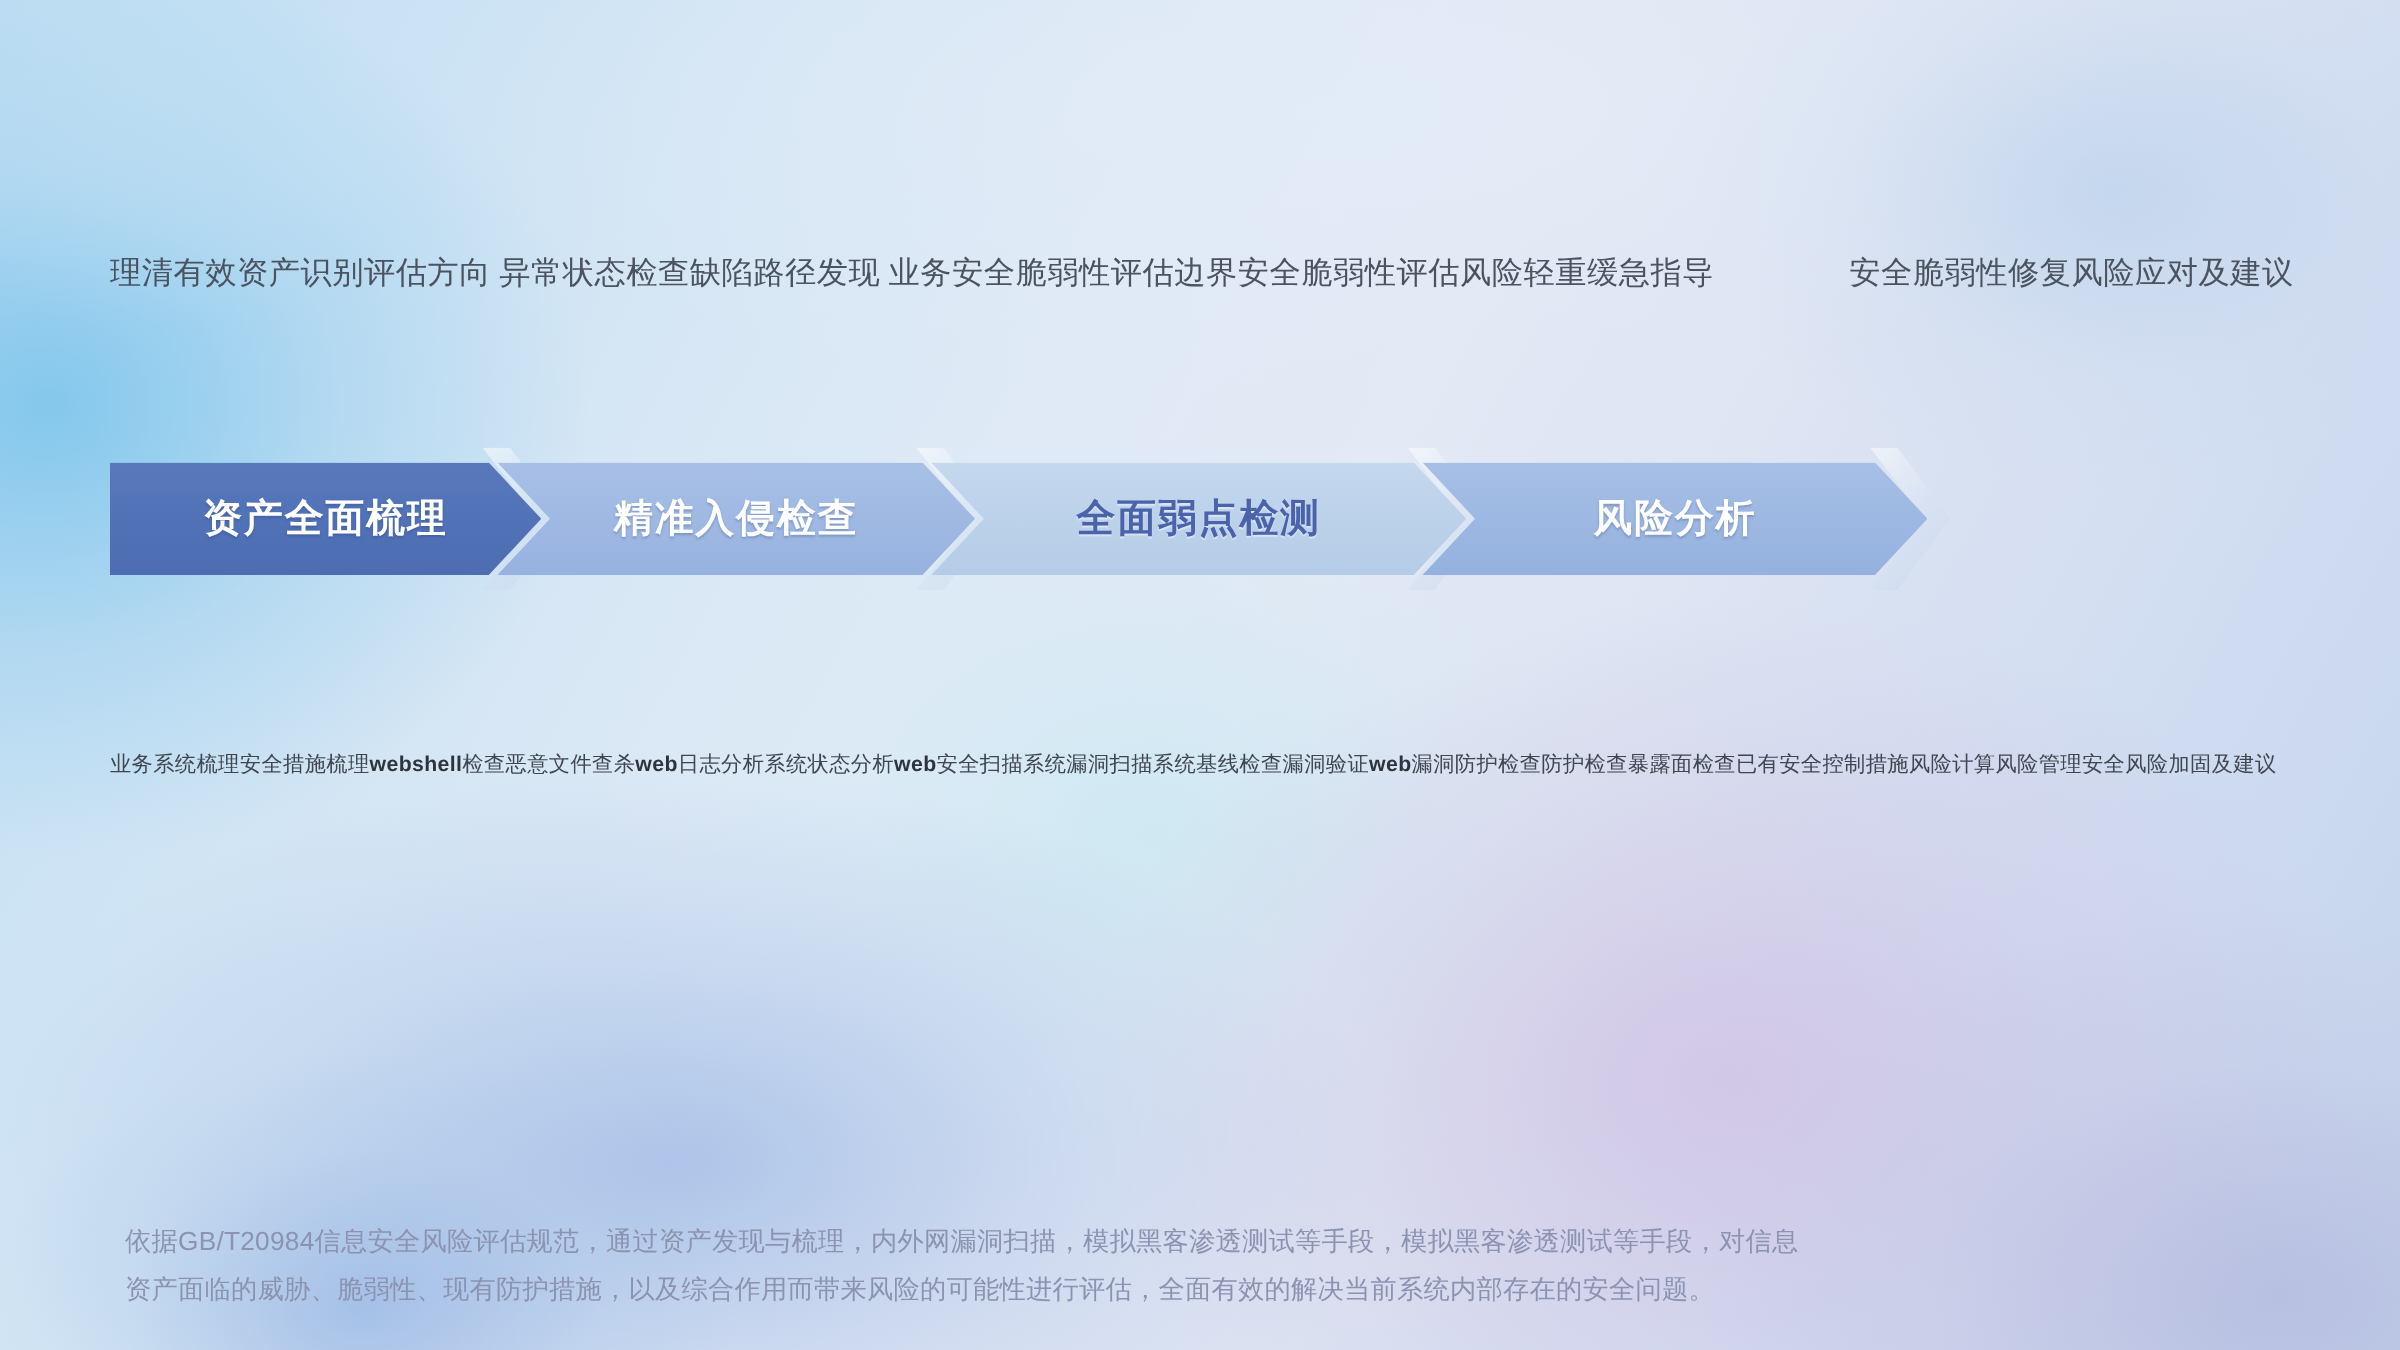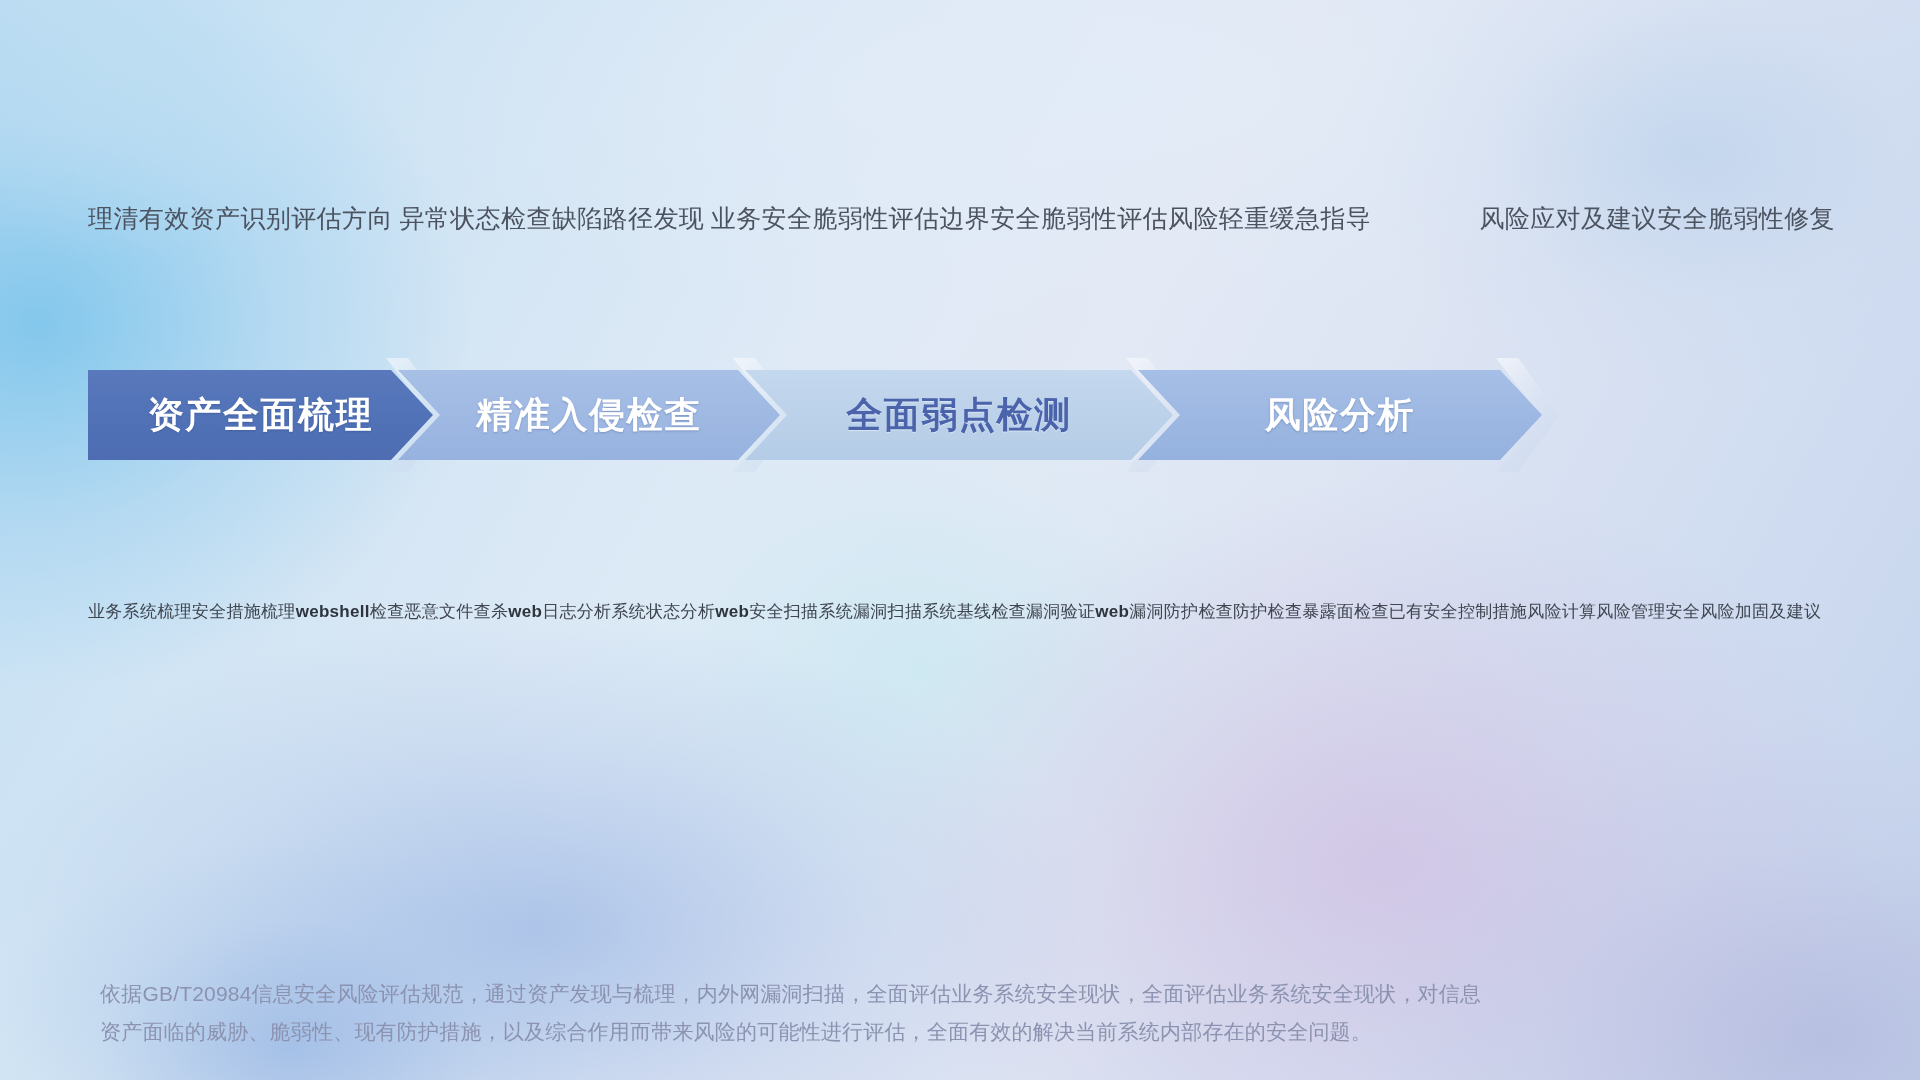--- a/index.html
+++ b/index.html
@@ -62,21 +62,21 @@
     position:absolute;top:0;height:90px;
     display:flex;align-items:center;justify-content:center;
     -webkit-clip-path:polygon(0 0, calc(100% - 42px) 0, 100% 50%, calc(100% - 42px) 100%, 0 100%);
     clip-path:polygon(0 0, calc(100% - 42px) 0, 100% 50%, calc(100% - 42px) 100%, 0 100%);
   }
   .chev.notch{
     -webkit-clip-path:polygon(0 0, calc(100% - 42px) 0, 100% 50%, calc(100% - 42px) 100%, 0 100%, 42px 50%);
     clip-path:polygon(0 0, calc(100% - 42px) 0, 100% 50%, calc(100% - 42px) 100%, 0 100%, 42px 50%);
   }
   .chev-label{
-    font-size:36px;font-weight:700;letter-spacing:1.6px;white-space:nowrap;
+    font-size:31px;font-weight:700;letter-spacing:1.6px;white-space:nowrap;
   }
   .c-dark{background:linear-gradient(180deg,#5a78bc 0%,#5273b8 45%,#4d6cb2 100%);}
   .c-mid{background:linear-gradient(180deg,#a8c0e6 0%,#9fb9e3 50%,#97b2df 100%);}
   .c-light{background:linear-gradient(180deg,#c4d8ee 0%,#bcd2ea 50%,#b5cce7 100%);}
   .c-mid2{background:linear-gradient(180deg,#a6bfe6 0%,#9db8e2 50%,#95b1de 100%);}
   .c-dark2{background:linear-gradient(180deg,#5b79bd 0%,#5374b9 45%,#4e6db3 100%);}
   .t-white{color:#ffffff;text-shadow:0 1px 2px rgba(30,50,100,.25);}
   .t-blue{color:#4a63ab;text-shadow:0 1px 1px rgba(255,255,255,.45);}
 
   
@@ -127,22 +127,22 @@
       <div class="top-item">缺陷路径发现</div>
     </div>
     <div class="col">
       <div class="top-item">业务安全脆弱性评估</div>
       <div class="top-item">边界安全脆弱性评估</div>
     </div>
     <div class="col">
       <div class="top-item">风险轻重缓急指导</div>
     </div>
     <div class="col">
+      <div class="top-item">安全脆弱性修复</div>
       <div class="top-item">风险应对及建议</div>
-      <div class="top-item">安全脆弱性修复</div>
     </div>
   </div>
 
   <div class="row row-bottom">
     <div class="col">
       <div class="bot-item"><span>业务系统梳理</span></div>
       <div class="bot-item"><span>安全措施梳理</span></div>
     </div>
     <div class="col">
       <div class="bot-item"><b>webshell</b><span>检查</span></div>
@@ -184,15 +184,15 @@
   </div>
   <div class="chev c-light notch" style="left:657px;  width:428px;font-family:Liberation Mono, monospace;">
     <span class="chev-label t-blue">全面弱点检测</span>
   </div>
   <div class="chev c-mid2 notch" style="left:1050px; width:404px;">
     <span class="chev-label t-white">风险分析</span>
   </div>
 </div>
 
 <div class="footer">
-  <div>依据GB/T20984信息安全风险评估规范，通过资产发现与梳理，内外网漏洞扫描，全面评估业务系统安全现状，全面评估业务系统安全现状，对信息</div>
+  <div>依据GB/T20984信息安全风险评估规范，通过资产发现与梳理，内外网漏洞扫描，模拟黑客渗透测试等手段，模拟黑客渗透测试等手段，对信息</div>
   <div>资产面临的威胁、脆弱性、现有防护措施，以及综合作用而带来风险的可能性进行评估，全面有效的解决当前系统内部存在的安全问题。</div>
 </div>
 
 </body></html>

